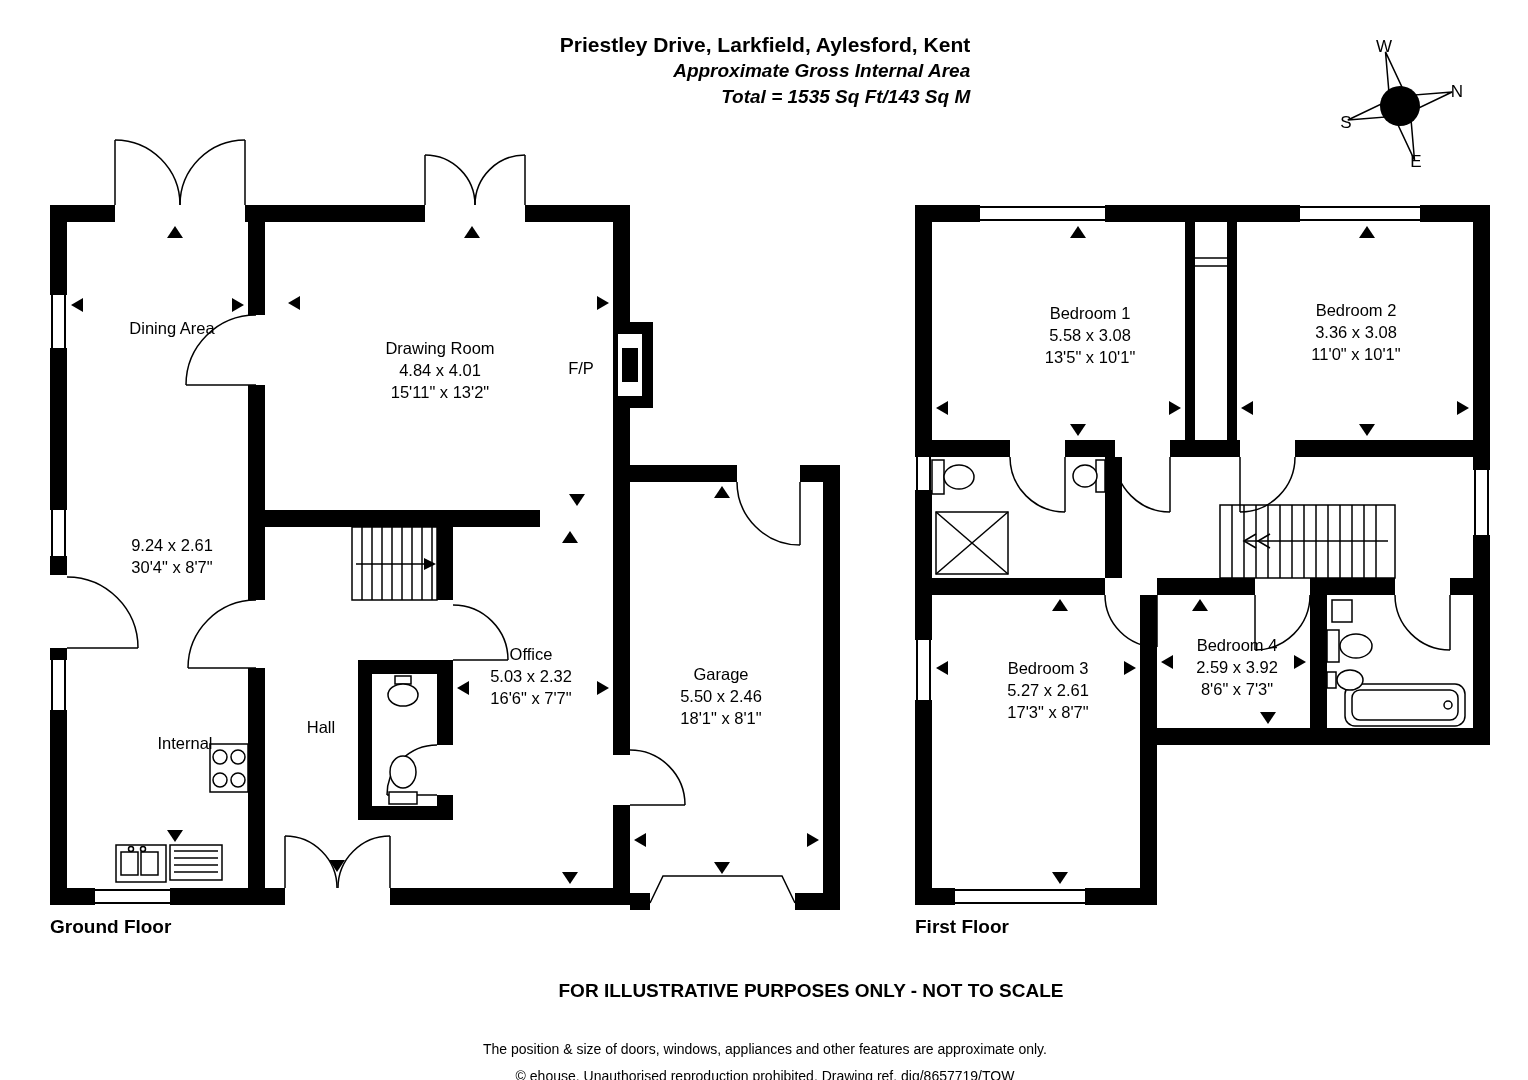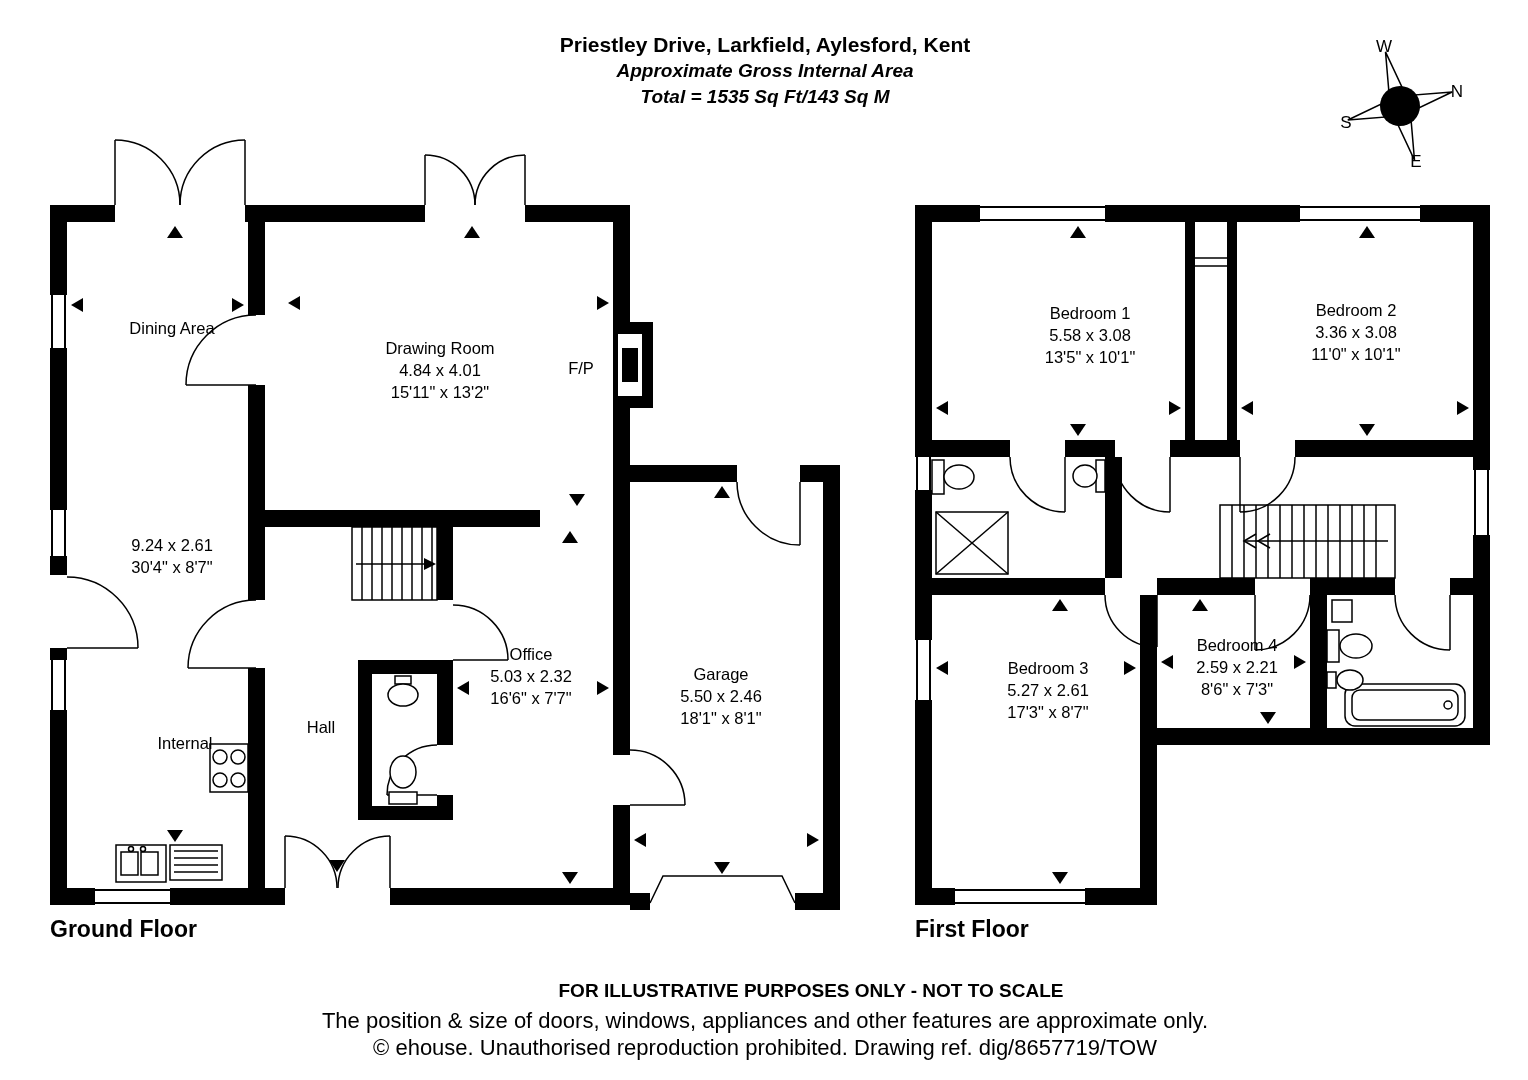--- a/index.html
+++ b/index.html
@@ -1,27 +1,27 @@
 <!DOCTYPE html>
 <html><head>
 <meta charset="utf-8">
 <style>
   html,body{margin:0;padding:0;background:#fff;}
   .page{position:relative;width:1528px;height:1080px;background:#fff;overflow:hidden;
         font-family:"Liberation Sans", sans-serif;color:#000;}
   .abs{position:absolute;}
   .ctr{transform:translate(-50%,-50%);text-align:center;}
-  .ctrx{transform:translateX(-50%);text-align:center;}
+  .ctrx{transform:translateX(-50%);text-align:right;}
   .header-block{line-height:26px;font-weight:bold;white-space:nowrap;}
   .header-title{font-size:21px;}
   .header-line{font-size:19px;font-style:italic;}
   .room-label{font-size:16.5px;line-height:22px;white-space:nowrap;}
-  .floor-label{font-size:23px;font-weight:bold;white-space:nowrap;}
+  .floor-label{font-size:19px;font-weight:bold;white-space:nowrap;}
   .footer-bold{font-size:19px;font-weight:bold;white-space:nowrap;margin-left:46px;}
-  .footer-line{font-size:22px;white-space:nowrap;}
+  .footer-line{font-size:14px;white-space:nowrap;margin-top:33px;}
   .compass-label{font-size:17px;white-space:nowrap;}
   svg{display:block;}
 </style>
 </head>
 <body>
 
 <div class="page">
 
   <svg class="abs" style="left:0;top:0" width="1528" height="1080" viewBox="0 0 1528 1080">
 
@@ -369,21 +369,21 @@
     <div>3.36 x 3.08</div>
     <div>11'0" x 10'1"</div>
   </div>
   <div class="abs ctr room-label" style="left:1048px;top:690px">
     <div>Bedroom 3</div>
     <div>5.27 x 2.61</div>
     <div>17'3" x 8'7"</div>
   </div>
   <div class="abs ctr room-label" style="left:1237px;top:667px">
     <div>Bedroom 4</div>
-    <div>2.59 x 2.21</div>
+    <div>2.59 x 3.92</div>
     <div>8'6" x 7'3"</div>
   </div>
 
   <div class="abs floor-label" style="left:50px;top:916px">Ground Floor</div>
   <div class="abs floor-label" style="left:915px;top:916px">First Floor</div>
 
   <div class="abs ctrx footer-bold" style="left:765px;top:980px">FOR ILLUSTRATIVE PURPOSES ONLY - NOT TO SCALE</div>
   <div class="abs ctrx footer-line" style="left:765px;top:1008px">The position &amp; size of doors, windows, appliances and other features are approximate only.</div>
   <div class="abs ctrx footer-line" style="left:765px;top:1035px">© ehouse. Unauthorised reproduction prohibited. Drawing ref. dig/8657719/TOW</div>
 

